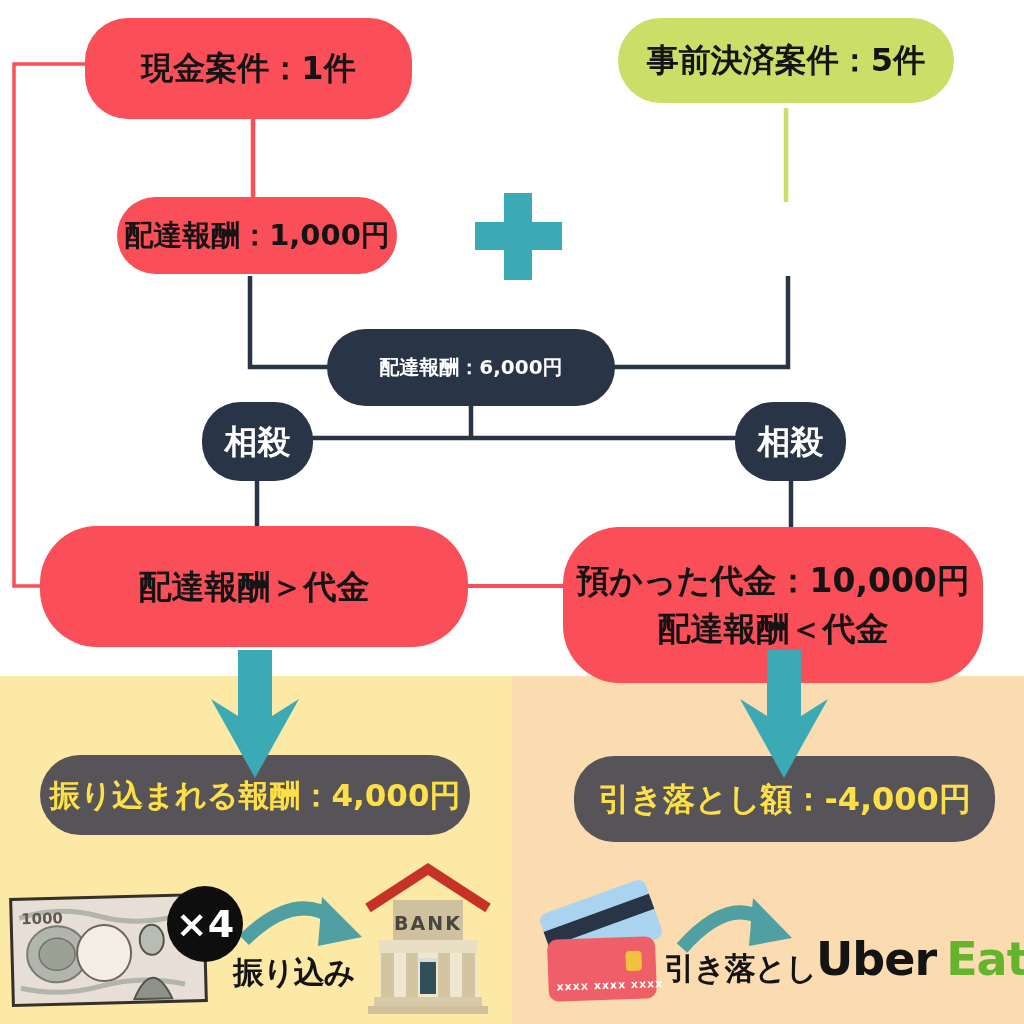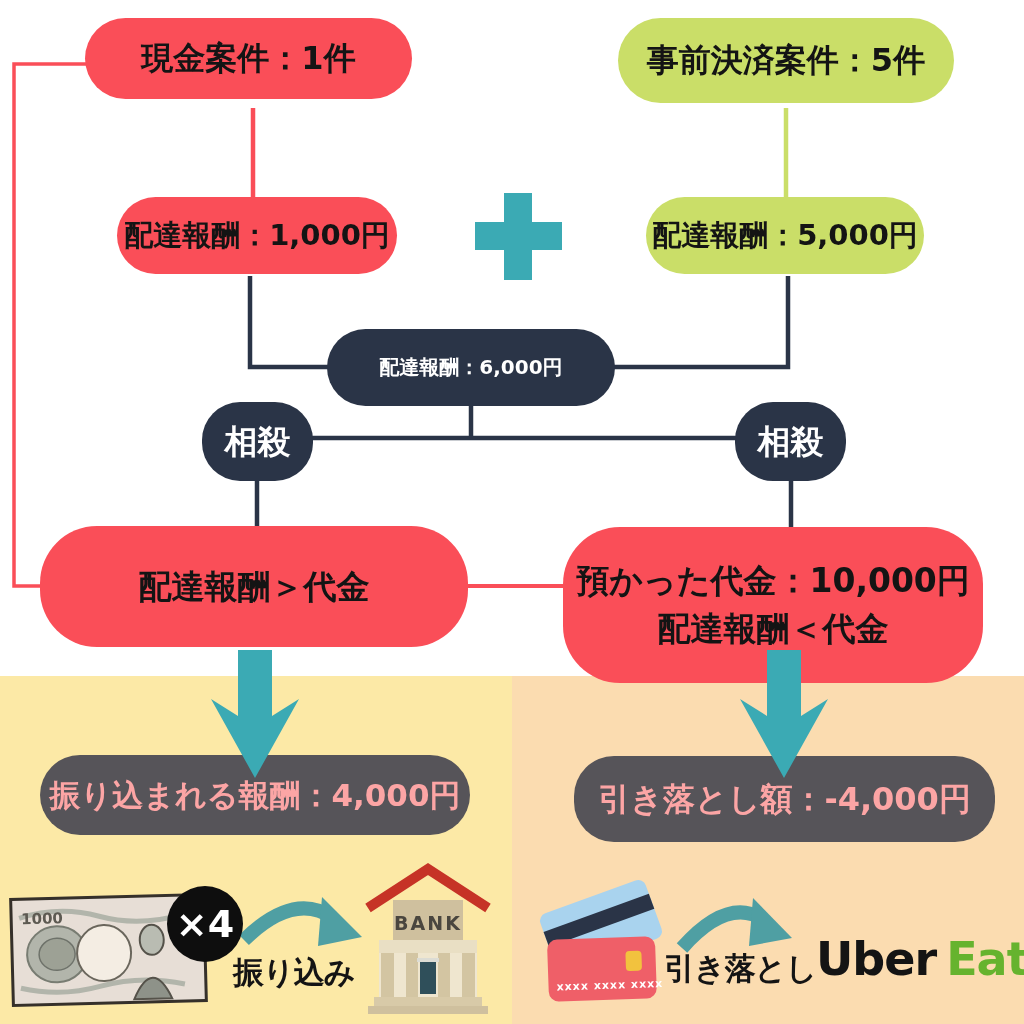--- a/index.html
+++ b/index.html
@@ -14,21 +14,21 @@
   #connector-layer{z-index:1;}
   #illustration-layer{z-index:3;}
   .pill{
     position:absolute;display:flex;flex-direction:column;align-items:center;justify-content:center;
     z-index:2;color:#141414;font-weight:800;text-align:center;line-height:1.45;
     letter-spacing:0px;
   }
   .red{background:#fa4e58;}
   .green{background:#cade68;}
   .navy{background:#2a3447;color:#ffffff;}
-  .gray{background:#565459;color:#fca5a5;}
+  .gray{background:#565459;color:#fde047;}
   .plus{position:absolute;left:475px;top:193px;width:87px;height:87px;z-index:2;}
   .plus .bar-h{position:absolute;left:0;top:29px;width:87px;height:28px;background:#3baab4;}
   .plus .bar-v{position:absolute;left:29px;top:0;width:28px;height:87px;background:#3baab4;}
   .badge{
     position:absolute;left:167px;top:886px;width:76px;height:76px;border-radius:50%;
     background:#0e0e0e;color:#ffffff;display:flex;align-items:center;justify-content:center;
     font-size:38px;font-weight:800;z-index:4;
   }
   .flow-label{
     position:absolute;z-index:4;color:#141414;font-size:31px;font-weight:800;letter-spacing:-1px;
@@ -52,40 +52,37 @@
     <path d="M786,108 V202" fill="none" stroke="#cade68" stroke-width="4.5"></path>
     <path d="M250,276 V367 H330" fill="none" stroke="#2a3447" stroke-width="4.5"></path>
     <path d="M788,276 V367 H612" fill="none" stroke="#2a3447" stroke-width="4.5"></path>
     <path d="M471,404 V438" fill="none" stroke="#2a3447" stroke-width="4.5"></path>
     <path d="M312,438 H736" fill="none" stroke="#2a3447" stroke-width="4.5"></path>
     <path d="M257,479 V528" fill="none" stroke="#2a3447" stroke-width="4.5"></path>
     <path d="M791,479 V528" fill="none" stroke="#2a3447" stroke-width="4.5"></path>
     <path d="M466,586 H565" fill="none" stroke="#fa4e58" stroke-width="4"></path>
   </svg>
 
-  <div class="pill red" style="left:85px;top:18px;width:327px;height:81px;border-radius:43px;font-size:32px;justify-content:center;">
+  <div class="pill red" style="left:85px;top:18px;width:327px;height:101px;border-radius:43px;font-size:32px;justify-content:center;">
     <span>現金案件：1件</span>
   </div>
 
   <div class="pill green" style="left:618px;top:18px;width:336px;height:85px;border-radius:43px;font-size:32px;">
     <span>事前決済案件：5件</span>
   </div>
 
   <div class="pill red" style="left:117px;top:197px;width:280px;height:77px;border-radius:39px;font-size:29px;">
     <span>配達報酬：1,000円</span>
   </div>
 
   <div class="plus">
     <div class="bar-h"></div>
     <div class="bar-v"></div>
   </div>
 
-  <div class="pill green" style="left:646px;top:197px;width:278px;height:77px;border-radius:39px;font-size:29px;">
-    <span>配達報酬：5,000円</span>
-  </div>
 
   <div class="pill navy" style="left:327px;top:329px;width:288px;height:77px;border-radius:39px;font-size:20px;">
     <span>配達報酬：6,000円</span>
   </div>
 
   <div class="pill navy" style="left:202px;top:402px;width:111px;height:79px;border-radius:38px;font-size:33px;">
     <span>相殺</span>
   </div>
 
   <div class="pill navy" style="left:735px;top:402px;width:111px;height:79px;border-radius:38px;font-size:33px;">

